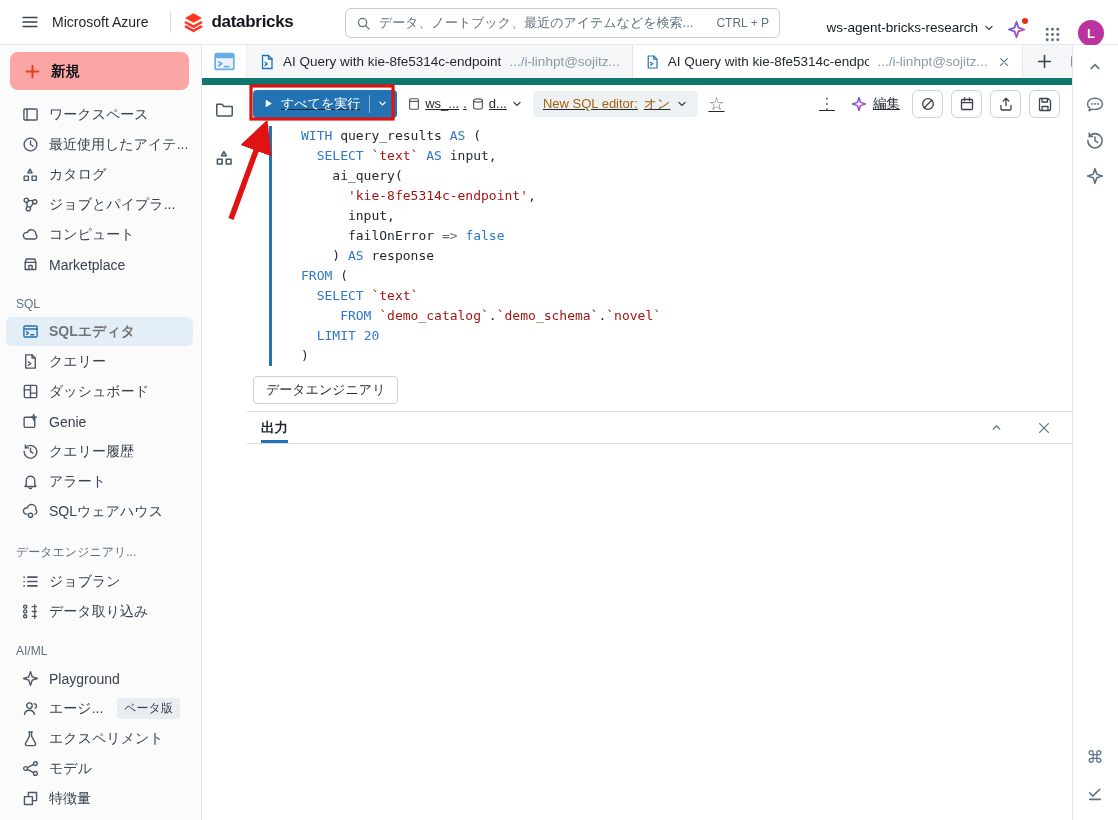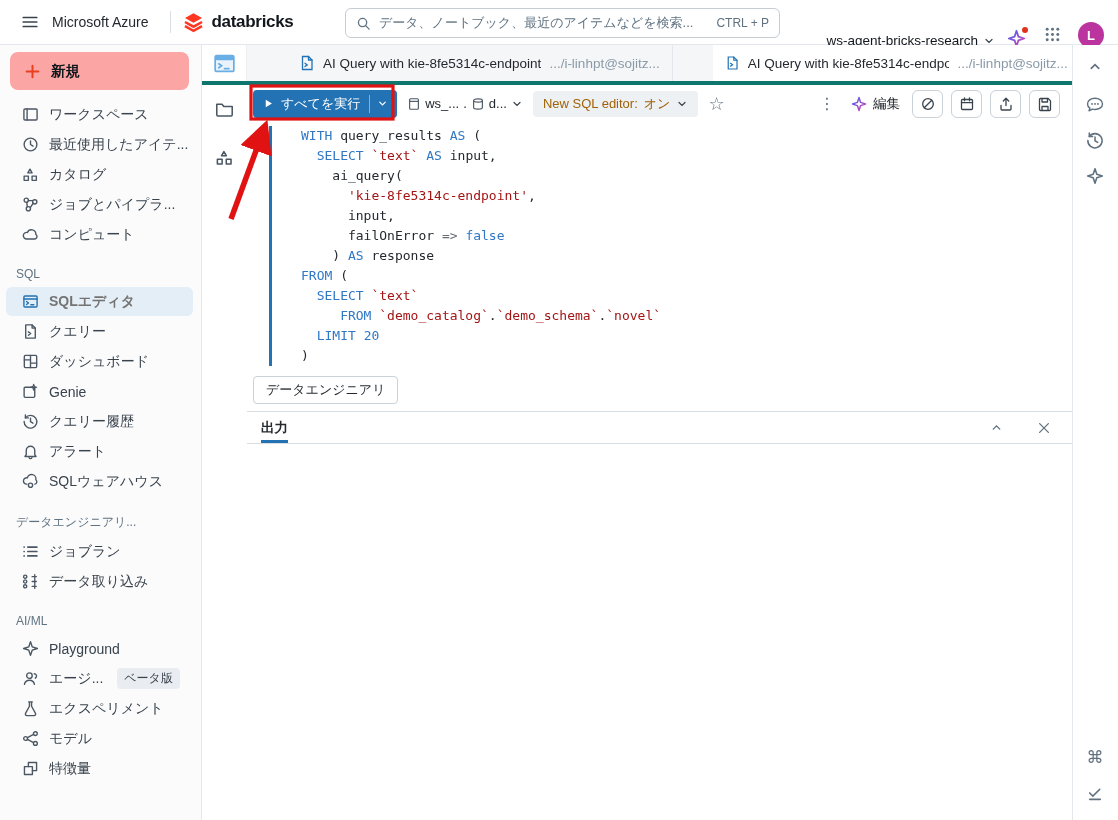--- a/index.html
+++ b/index.html
@@ -9,21 +9,21 @@
   
   .topbar { height:45px; display:flex; align-items:center; border-bottom:1px solid #e4e7eb; padding:0 14px 0 16px; background:#fff; position:relative; }
   .icon-btn { display:inline-flex; align-items:center; justify-content:center; width:28px; height:28px; cursor:pointer; color:#39434d; }
   .azure { font-size:14px; color:#24292f; margin:0 10px 0 8px; white-space:nowrap; }
   .vdiv { width:1px; height:22px; background:#d8dee4; margin:0 12px; }
   .brand { display:flex; align-items:center; gap:7px; cursor:pointer; }
   .brand-word { font-size:17px; font-weight:bold; color:#11171c; letter-spacing:-0.3px; }
   .search { position:absolute; left:345px; top:8px; width:435px; height:30px; border:1px solid #c4ccd4; border-radius:6px; display:flex; align-items:center; padding:0 10px; gap:8px; background:#fff; cursor:text; }
   .search .ph { color:#5f7281; flex:1; white-space:nowrap; overflow:hidden; }
   .search .sc { color:#5f7281; font-size:12px; white-space:nowrap; }
-  .tb-right { margin-left:auto; display:flex; align-items:flex-end; gap:12px;margin-top:24px; }
+  .tb-right { margin-left:auto; display:flex; align-items:flex-start; gap:12px;margin-top:24px; }
   .ws-sel { display:flex; align-items:center; gap:5px; font-size:13.5px; color:#11171c; cursor:pointer; white-space:nowrap; }
   .avatar { width:26px; height:26px; border-radius:50%; background:#bb339e; color:#fff; font-size:13px; font-weight:bold; display:flex; align-items:center; justify-content:center; cursor:pointer; }
   .spark-wrap { position:relative; display:inline-flex; }
   .spark-dot { position:absolute; right:-2px; top:-2px; width:6px; height:6px; border-radius:50%; background:#e0321e; }
 
   
   .shell { display:flex; height:775px; }
 
   
   .sidebar { width:202px; background:#fbfbfc; border-right:1px solid #e4e7eb; padding-top:7px; overflow:hidden; flex:none; }
@@ -33,34 +33,34 @@
   .sb-header { font-size:12px; color:#5f7281; padding:8px 0 6px 16px; white-space:nowrap; }
   .sb-item { height:29px; display:flex; align-items:center; gap:10px; padding:0 8px 0 16px; margin:0 8px 1px 6px; border-radius:6px; font-size:14px; color:#39434d; cursor:pointer; white-space:nowrap; }
   .sb-item .sb-ic { display:inline-flex; width:17px; color:#4b5763; flex:none; }
   .sb-item.sel { background:#e4eef7; color:#737373; font-weight:bold; }
   .sb-item.sel .sb-ic { color:#2272b4; }
   .sb-dot { width:6px; height:6px; border-radius:50%; background:#5a50c8; margin-left:2px; }
   .sb-badge { background:#e9edf1; border-radius:4px; font-size:12px; color:#39434d; padding:2px 7px; margin-left:4px; }
 
   
   .center { width:870px; flex:none; display:flex; flex-direction:column; position:relative; background:#fff; }
-  .tabbar { height:40px; background:#f5f6f8; display:flex; align-items:stretch; border-bottom:4px solid #0f766e; flex:none;gap:40px; }
+  .tabbar { height:40px; background:#f5f6f8; display:flex; align-items:stretch; border-bottom:7px solid #0f766e; flex:none; }
   .rail-tile { width:45px; background:#fff; display:flex; align-items:center; justify-content:center; border-right:1px solid #eceff1; flex:none; }
   .tab { display:flex; align-items:center; gap:8px; padding:0 12px; border-right:1px solid #e4e7eb; max-width:390px; cursor:pointer; }
   .tab .t-title { font-size:13.5px; color:#24292f; white-space:nowrap; overflow:hidden; }
   .tab .t-suffix { font-size:13.5px; color:#8a9aa8; white-space:nowrap; }
   .tab.active { background:#fff; }
   .tab-x { color:#5f7281; margin-left:2px; display:inline-flex; cursor:pointer; }
   .tab-tools { display:flex; align-items:center; gap:6px; padding:0 8px; }
 
   .below { display:flex; flex:1; min-height:0; }
   .rail { width:45px; flex:none; display:flex; flex-direction:column; align-items:center; padding-top:10px; gap:20px; color:#4b5763; }
   .content { flex:1; display:flex; flex-direction:column; min-width:0; }
 
-  .toolbar { height:37px; display:flex; align-items:center; gap:10px; padding-right:12px; flex:none; }
+  .toolbar { height:37px; display:flex; align-items:center; gap:10px; padding-right:12px; flex:none;text-decoration:underline; }
   .run-btn { margin-left:6px; height:28px; background:#2272b4; border-radius:4px; color:#fff; display:flex; align-items:center; font-size:13px; cursor:pointer; padding:0 2px 0 10px; flex:none; }
   .run-btn .caret { border-left:1px solid rgba(255,255,255,.45); margin-left:9px; padding:0 7px; display:flex; align-items:center; height:18px; }
   .wh-sel { display:flex; align-items:center; gap:4px; font-size:13px; color:#24292f; cursor:pointer; white-space:nowrap; }
   .pill { background:#edf1f4; border-radius:4px; height:26px; display:flex; align-items:center; gap:6px; padding:0 10px; font-size:13px; color:#a16207; cursor:pointer; white-space:nowrap; }
   .star { font-size:18px; color:#5f7281; cursor:pointer; line-height:1; }
   .tbar-right { margin-left:auto; display:flex; align-items:center; gap:12px; }
   .kebab { color:#5f7281; font-size:16px; letter-spacing:0; cursor:pointer; padding:0 4px; }
   .edit-link { display:flex; align-items:center; gap:6px; font-size:13.5px; color:#24292f; cursor:pointer; }
   .sq-btn { width:31px; height:28px; border:1px solid #c9d1d9; border-radius:6px; display:flex; align-items:center; justify-content:center; color:#39434d; cursor:pointer; background:#fff; }
   .btn-row { display:flex; gap:8px; }
@@ -208,20 +208,30 @@
             <span>ジョブとパイプラ...</span>
             <span class="sb-dot"></span>
           </div>
           <div class="sb-item">
             <span class="sb-ic">
               <svg width="17" height="17" viewBox="0 0 16 16" fill="none" stroke="#4b5763" stroke-width="1.3" stroke-linecap="round" stroke-linejoin="round">
                 <path d="M4.6 12.2a3.1 3.1 0 1 1 .5-6.1A4.1 4.1 0 0 1 13 7.8a2.4 2.4 0 0 1-.8 4.4z"></path>
               </svg>
             </span>
             <span>コンピュート</span>
+          </div>
+          <div class="sb-item">
+            <span class="sb-ic">
+              <svg width="17" height="17" viewBox="0 0 16 16" fill="none" stroke="#4b5763" stroke-width="1.3" stroke-linecap="round" stroke-linejoin="round">
+                <path d="M3 6 4 2.8h8L13 6"></path>
+                <path d="M3 6h10v6.7H3z"></path>
+                <path d="M6.5 12.7V9h3v3.7"></path>
+              </svg>
+            </span>
+            <span>Marketplace</span>
           </div>
         </div>
         <div class="sb-group">
           <div class="sb-header">SQL</div>
           <div class="sb-item sel">
             <span class="sb-ic">
               <svg width="17" height="17" viewBox="0 0 16 16" fill="none" stroke="#2272b4" stroke-width="1.3" stroke-linecap="round" stroke-linejoin="round">
                 <rect x="1.8" y="2.8" width="12.4" height="10.4" rx="1"></rect>
                 <path d="M1.8 5.6h12.4M4.3 8l1.8 1.4L4.3 10.8M8.3 11h2.8"></path>
               </svg>

